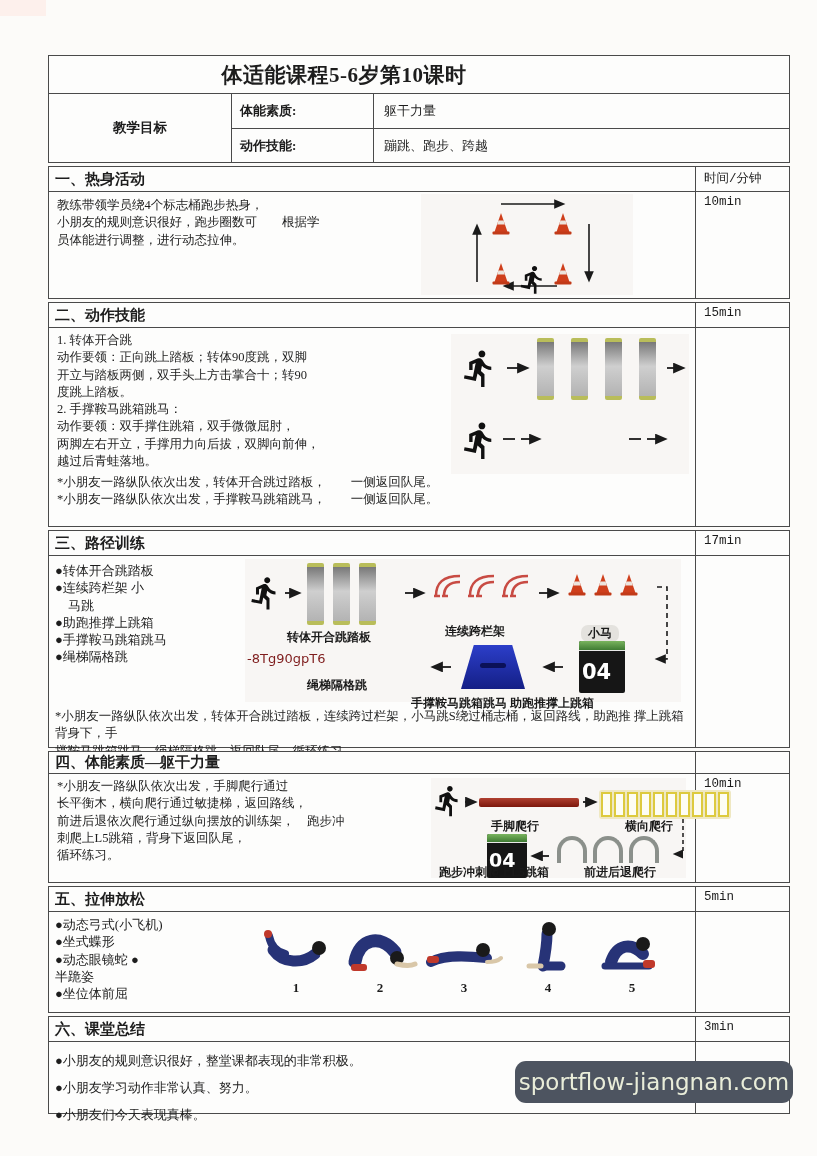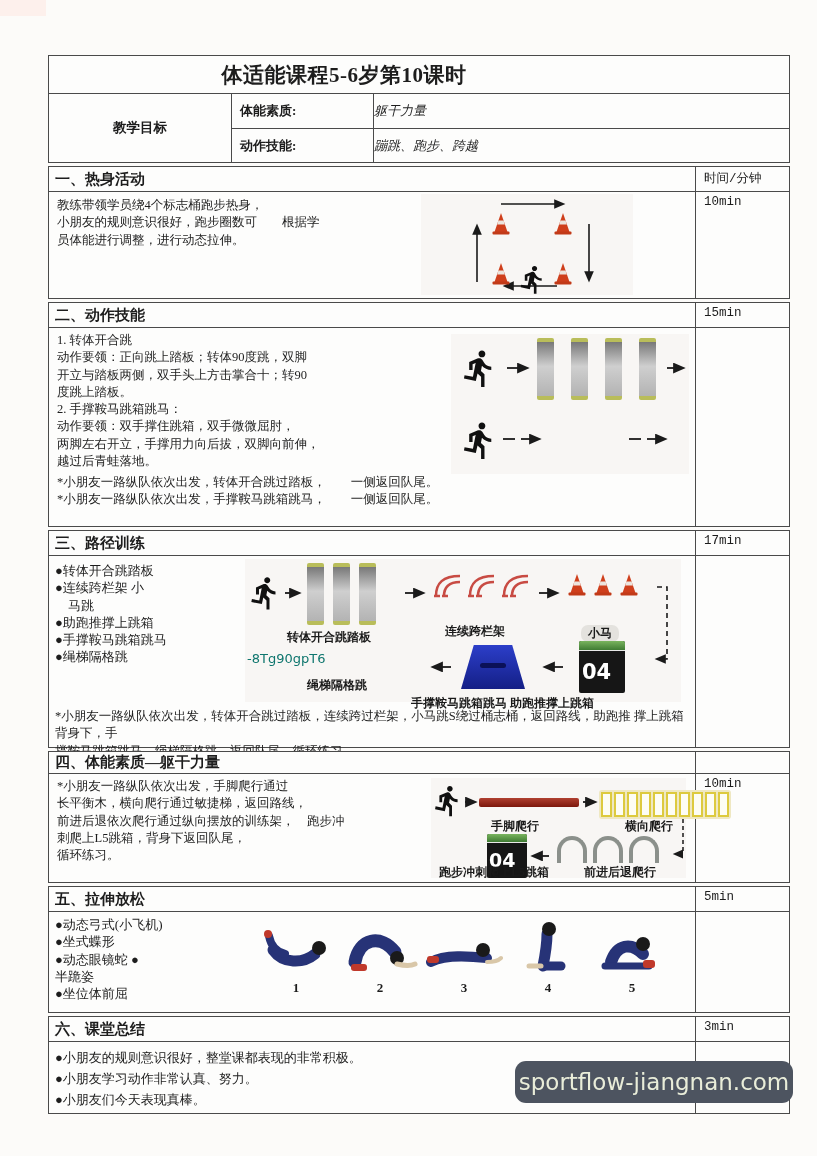--- a/index.html
+++ b/index.html
@@ -8,21 +8,21 @@
   .corner{position:absolute;left:0;top:0;width:46px;height:16px;background:#fdf0ec;}
   .sheet{position:absolute;left:48px;top:55px;width:742px;}
   .box{border:1.5px solid #4a4a4a;background:#fdfdfc;box-sizing:border-box;position:relative;}
   .box + .box{margin-top:3px;}
   .titlerow{height:37px;border-bottom:1.5px solid #4a4a4a;display:flex;align-items:center;justify-content:center;}
   .title{font-size:21px;font-weight:bold;letter-spacing:.5px;padding-right:150px;}
   .objrow{display:flex;height:34px;}
   .objrow + .objrow .mc,.objrow + .objrow .vc{border-top:1.2px solid #4a4a4a;}
   .lc{width:182px;display:flex;align-items:center;justify-content:center;font-size:13.5px;font-weight:600;}
   .mc{width:142px;border-left:1.2px solid #4a4a4a;display:flex;align-items:center;padding-left:8px;font-size:13px;font-weight:600;box-sizing:border-box;}
-  .vc{flex:1;border-left:1.2px solid #4a4a4a;display:flex;align-items:center;font-size:13px;box-sizing:border-box;font-style:italic;}
+  .vc{flex:1;border-left:1.2px solid #4a4a4a;display:flex;align-items:center;padding-left:10px;font-size:13px;box-sizing:border-box;}
   .sec-h{display:flex;border-bottom:1.2px solid #4a4a4a;}
   .sec-h .t{flex:1;font-weight:bold;font-size:15px;padding:3px 0 2px 6px;}
   .sec-h .time,.sec-b .time{width:94px;border-left:1.2px solid #4a4a4a;font-size:12.5px;
       font-family:"Liberation Mono","DejaVu Sans Mono",monospace;padding:3px 0 0 8px;box-sizing:border-box;}
   .sec-b{display:flex;}
   .sec-b .body{flex:1;position:relative;}
   .ml{white-space:pre-line;}
   .para{font-size:12.5px;line-height:17.3px;}
   .cap{font-size:12px;font-weight:bold;color:#1a1a1a;}
   .abs{position:absolute;}
@@ -32,21 +32,21 @@
   .vault{position:relative;background:linear-gradient(#2c3ec9,#141f86);clip-path:polygon(20% 0,80% 0,100% 100%,0 100%);}
   .vault::after{content:"";position:absolute;left:30%;right:30%;top:42%;height:5px;background:#0b1158;border-radius:3px;}
   .jumpbox{background:#161616;border-radius:2px;overflow:hidden;}
   .jumpbox .top{height:9px;background:linear-gradient(#79b45e,#3f7b33);border-bottom:1.5px solid #e8e8e8;}
   .jumpbox .num{color:#fff;font-weight:bold;font-family:"DejaVu Sans",sans-serif;line-height:1;}
   .ladder{display:flex;gap:2px;padding:2px;background:#efe8c2;border-radius:3px;}
   .ladder i{display:block;width:7px;height:21px;background:#fdfdf4;border:2px solid #ddca3e;}
   .beam{height:9px;background:linear-gradient(#b04030,#7c170c);border-radius:2px;}
   .arch{width:30px;height:27px;border:4px solid #8b908b;border-bottom:none;border-radius:15px 15px 0 0;box-sizing:border-box;}
   .pony{background:#e4e2de;border-radius:7px;padding:0 7px;}
-  .olive{color:#0f766e;font-family:"DejaVu Sans",sans-serif;font-size:13px;}
+  .olive{color:#7f1d1d;font-family:"DejaVu Sans",sans-serif;font-size:13px;}
   .num-row{font-size:13px;font-weight:bold;text-align:center;}
   .footer-mark{position:absolute;left:515px;top:1061px;width:278px;height:42px;background:#4d5460;border-radius:11px;
       display:flex;align-items:center;justify-content:center;color:#e9edd9;font-size:23px;
       font-family:"DejaVu Sans","Liberation Sans",sans-serif;}
 </style>
 </head>
 <body>
 
 <svg width="0" height="0" style="position:absolute" aria-hidden="true">
   <defs>
@@ -324,21 +324,21 @@
     </div>
   </div>
 
   <div class="box">
     <div class="sec-h">
       <div class="t">六、课堂总结</div>
       <div class="time">3min</div>
     </div>
     <div class="sec-b" style="height:71px;">
       <div class="body">
-        <div class="abs para ml" style="left:6px;top:5px;width:620px;font-size:13px;line-height:21px;">●小朋友的规则意识很好，整堂课都表现的非常积极。
+        <div class="abs para ml" style="left:6px;top:5px;width:620px;font-size:13px;line-height:27px;">●小朋友的规则意识很好，整堂课都表现的非常积极。
 ●小朋友学习动作非常认真、努力。
 ●小朋友们今天表现真棒。</div>
       </div>
       <div class="time"></div>
     </div>
   </div>
 
 </div>
 
 <div class="footer-mark">

